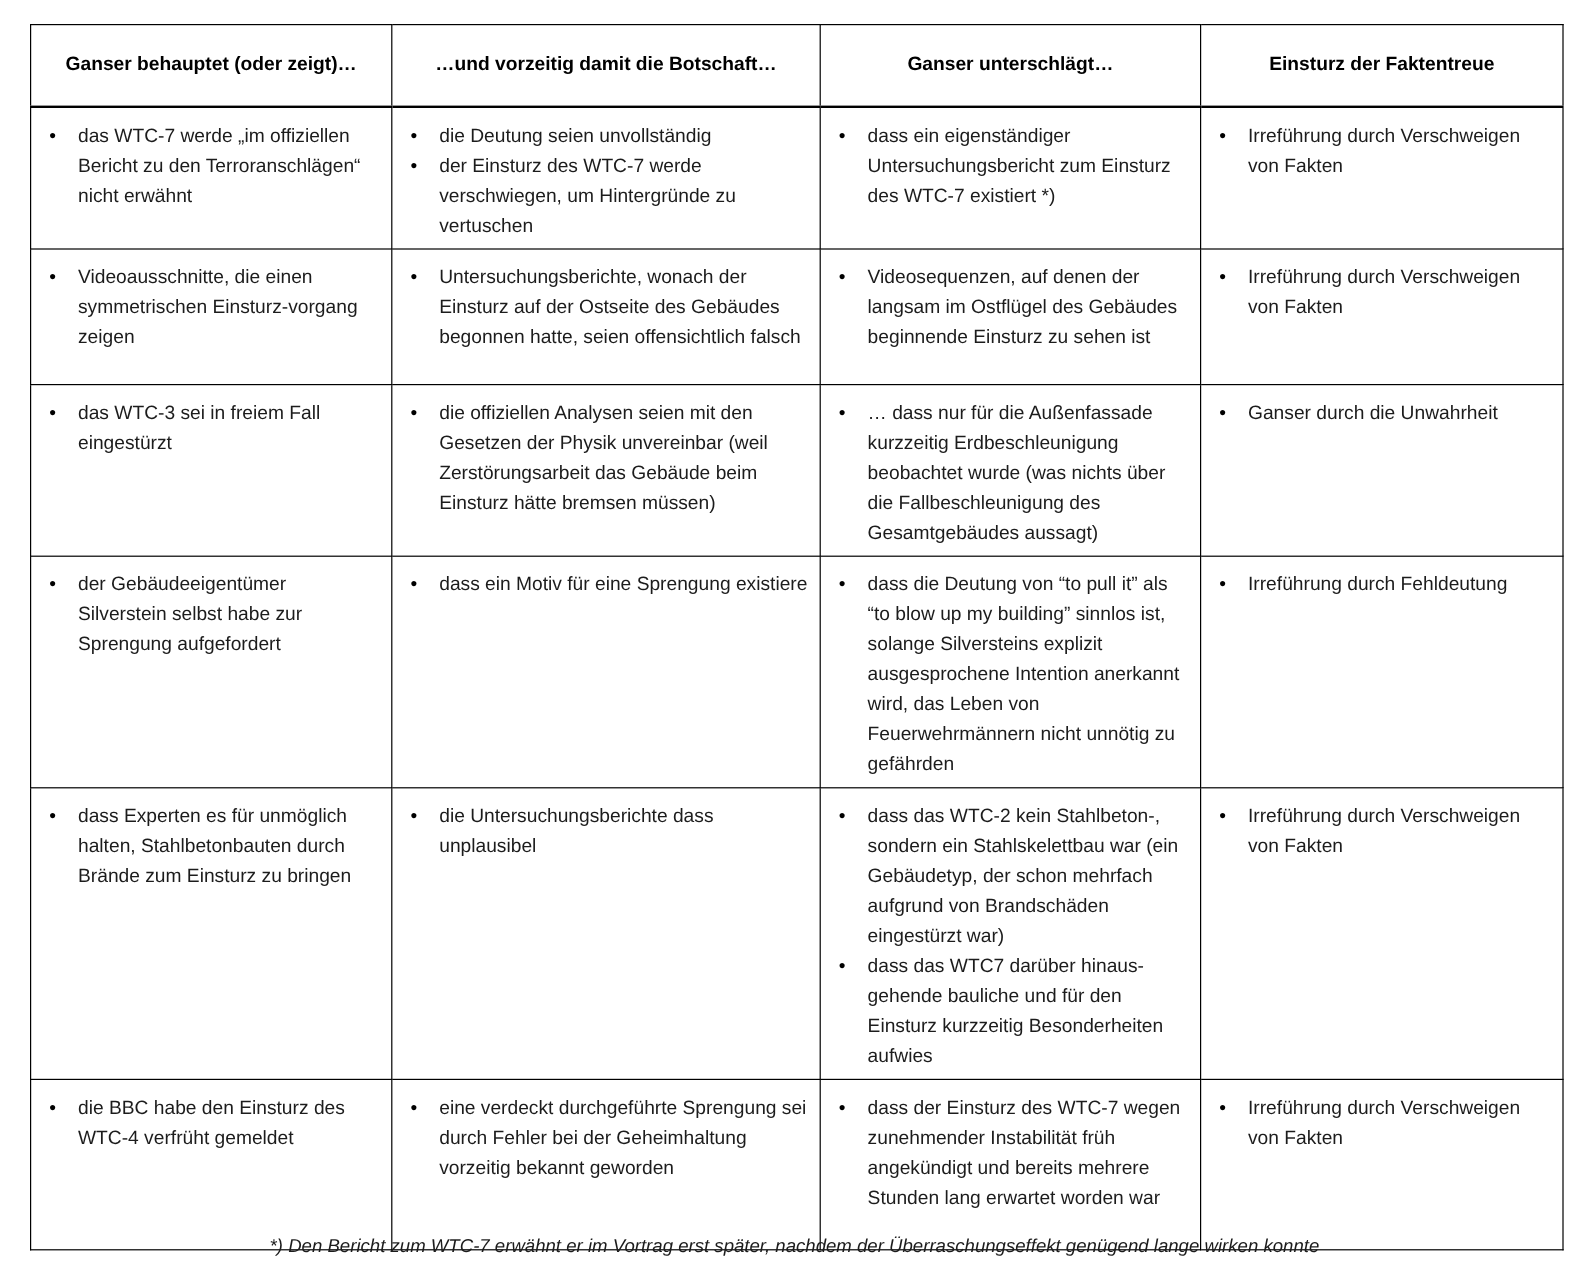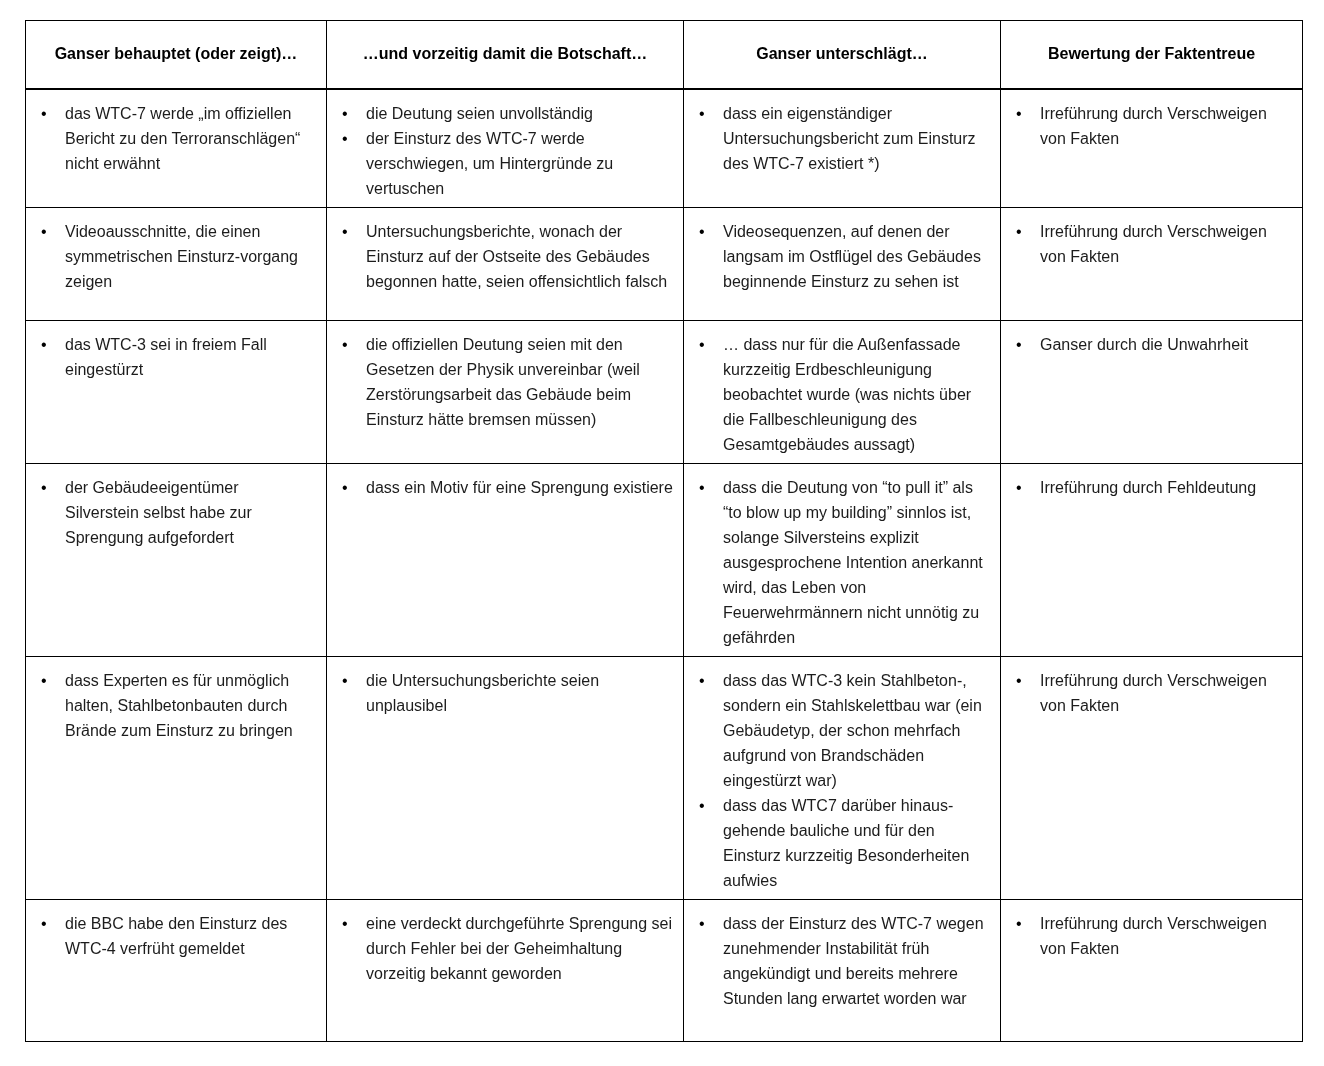--- a/index.html
+++ b/index.html
@@ -72,21 +72,21 @@
         <col class="c1">
         <col class="c2">
         <col class="c3">
         <col class="c4">
       </colgroup>
     <thead>
       <tr>
         <th>Ganser behauptet (oder zeigt)…</th>
         <th>…und vorzeitig damit die Botschaft…</th>
         <th>Ganser unterschlägt…</th>
-        <th>Bewertung der Faktentreue</th>
+        <th>Einsturz der Faktentreue</th>
       </tr>
     </thead>
     <tbody>
 
       <tr class="r0">
         <td>
             <ul>
           <li><span class="bullet">•</span><span>das WTC-7 werde „im offiziellen Bericht zu den Terroranschlägen“ nicht erwähnt</span></li>
         </ul>
           </td>
@@ -132,21 +132,21 @@
       </tr>
 
       <tr class="r2">
         <td>
             <ul>
           <li><span class="bullet">•</span><span>das WTC-3 sei in freiem Fall eingestürzt</span></li>
         </ul>
           </td>
         <td>
             <ul>
-          <li><span class="bullet">•</span><span>die offiziellen Deutung seien mit den Gesetzen der Physik unvereinbar (weil Zerstörungsarbeit das Gebäude beim Einsturz hätte bremsen müssen)</span></li>
+          <li><span class="bullet">•</span><span>die offiziellen Analysen seien mit den Gesetzen der Physik unvereinbar (weil Zerstörungsarbeit das Gebäude beim Einsturz hätte bremsen müssen)</span></li>
         </ul>
           </td>
         <td>
             <ul>
           <li><span class="bullet">•</span><span>… dass nur für die Außenfassade kurzzeitig Erdbeschleunigung beobachtet wurde (was nichts über die Fallbeschleunigung des Gesamtgebäudes aussagt)</span></li>
         </ul>
           </td>
         <td>
             <ul>
           <li><span class="bullet">•</span><span>Ganser durch die Unwahrheit</span></li>
@@ -178,26 +178,26 @@
       </tr>
 
       <tr class="r4">
         <td>
             <ul>
           <li><span class="bullet">•</span><span>dass Experten es für unmöglich halten, Stahlbetonbauten durch Brände zum Einsturz zu bringen</span></li>
         </ul>
           </td>
         <td>
             <ul>
-          <li><span class="bullet">•</span><span>die Untersuchungsberichte seien unplausibel</span></li>
-        </ul>
-          </td>
-        <td>
-            <ul>
-          <li><span class="bullet">•</span><span>dass das WTC-3 kein Stahlbeton-, sondern ein Stahlskelettbau war (ein Gebäudetyp, der schon mehrfach aufgrund von Brandschäden eingestürzt war)</span></li>
+          <li><span class="bullet">•</span><span>die Untersuchungsberichte dass unplausibel</span></li>
+        </ul>
+          </td>
+        <td>
+            <ul>
+          <li><span class="bullet">•</span><span>dass das WTC-2 kein Stahlbeton-, sondern ein Stahlskelettbau war (ein Gebäudetyp, der schon mehrfach aufgrund von Brandschäden eingestürzt war)</span></li>
           <li><span class="bullet">•</span><span>dass das WTC7 darüber hinaus-gehende bauliche und für den Einsturz kurzzeitig Besonderheiten aufwies</span></li>
         </ul>
           </td>
         <td>
             <ul>
           <li><span class="bullet">•</span><span>Irreführung durch Verschweigen von Fakten</span></li>
         </ul>
           </td>
       </tr>
 
@@ -220,14 +220,15 @@
         <td>
             <ul>
           <li><span class="bullet">•</span><span>Irreführung durch Verschweigen von Fakten</span></li>
         </ul>
           </td>
       </tr>
 
     </tbody>
   </table>
 
+  <div class="footnote">*) Den Bericht zum WTC-7 erwähnt er im Vortrag erst später, nachdem der Überraschungseffekt genügend lange wirken konnte</div>
 
 </div>
 
 </body></html>

